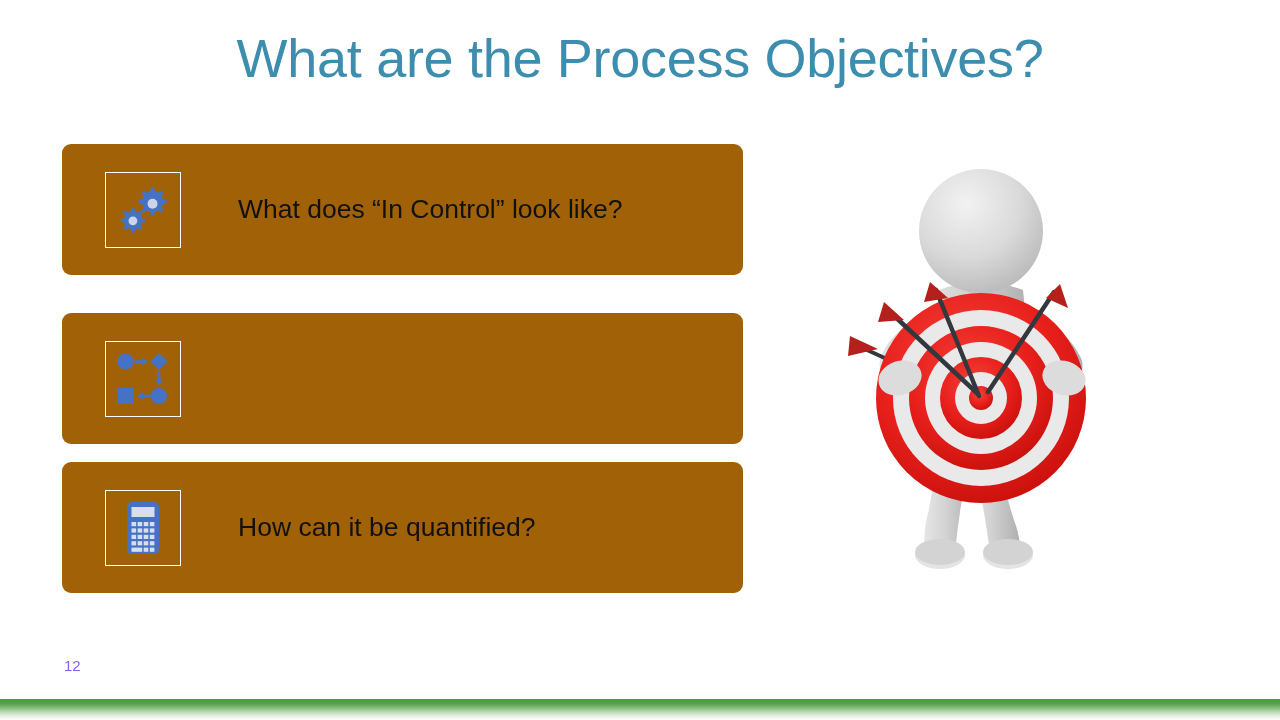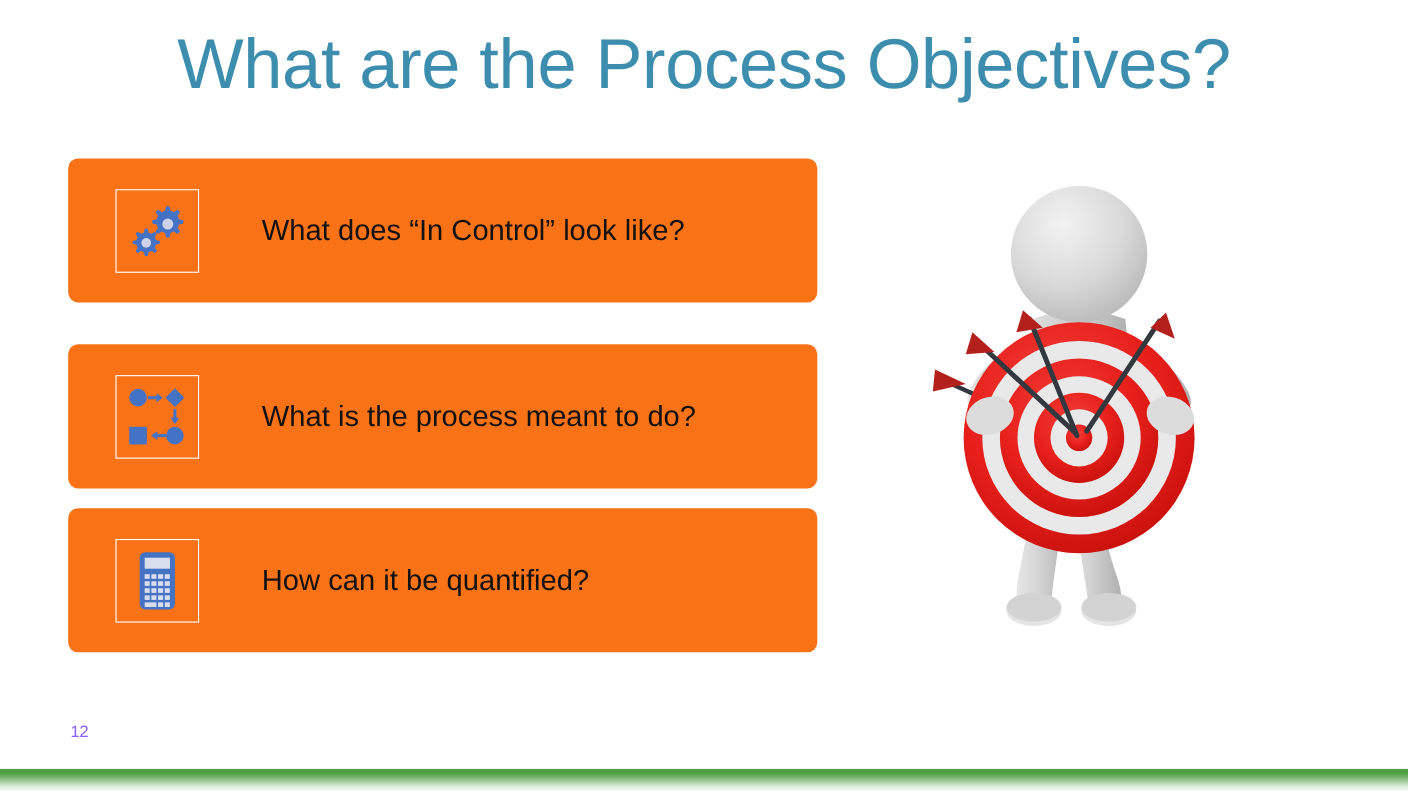--- a/index.html
+++ b/index.html
@@ -26,34 +26,34 @@
 
   
   #slide-title {
     position: absolute;
     left: 64px;
     top: 22px;
     width: 1152px;
     height: 72px;
     line-height: 72px;
     text-align: center;
-    font-size: 64px;
+    font-size: 54px;
     font-weight: 400;
     color: #3C8DAE;
     letter-spacing: -0.3px;
     white-space: nowrap;
   }
 
   
   .content-box {
     position: absolute;
     left: 62px;
     width: 681px;
     height: 131px;
-    background: #f97316;
+    background: #a16207;
     border-radius: 9px;
   }
   #box-1 { top: 144px; }
   #box-2 { top: 313px; }
   #box-3 { top: 462px; }
 
   .box-icon-frame {
     position: absolute;
     left: 43px;
     top: 28px;
@@ -158,21 +158,20 @@
 
           <circle cx="44.0" cy="45.0" r="8"></circle>
 
           <rect x="27.5" y="43.6" width="8.5" height="2.8"></rect>
           <polygon points="28.2,41.0 28.2,49.0 22.2,45.0"></polygon>
 
           <rect x="2.5" y="37.0" width="16" height="16"></rect>
         </g>
       </svg>
     </div>
-    <div class="box-text">What is the process meant to do?</div>
   </div>
 
   <div class="content-box" id="box-3">
     <div class="box-icon-frame">
       <svg width="54" height="56" viewBox="0 0 54 56" xmlns="http://www.w3.org/2000/svg">
         <g>
           <rect x="11" y="2" width="32" height="52" rx="5" ry="5" fill="#4472C4"></rect>
           <rect x="15.5" y="7" width="23" height="10" fill="#D9DEEF"></rect>
           <g fill="#D9DEEF">
             <rect x="15.5" y="22" width="4.6" height="4.2"></rect>

